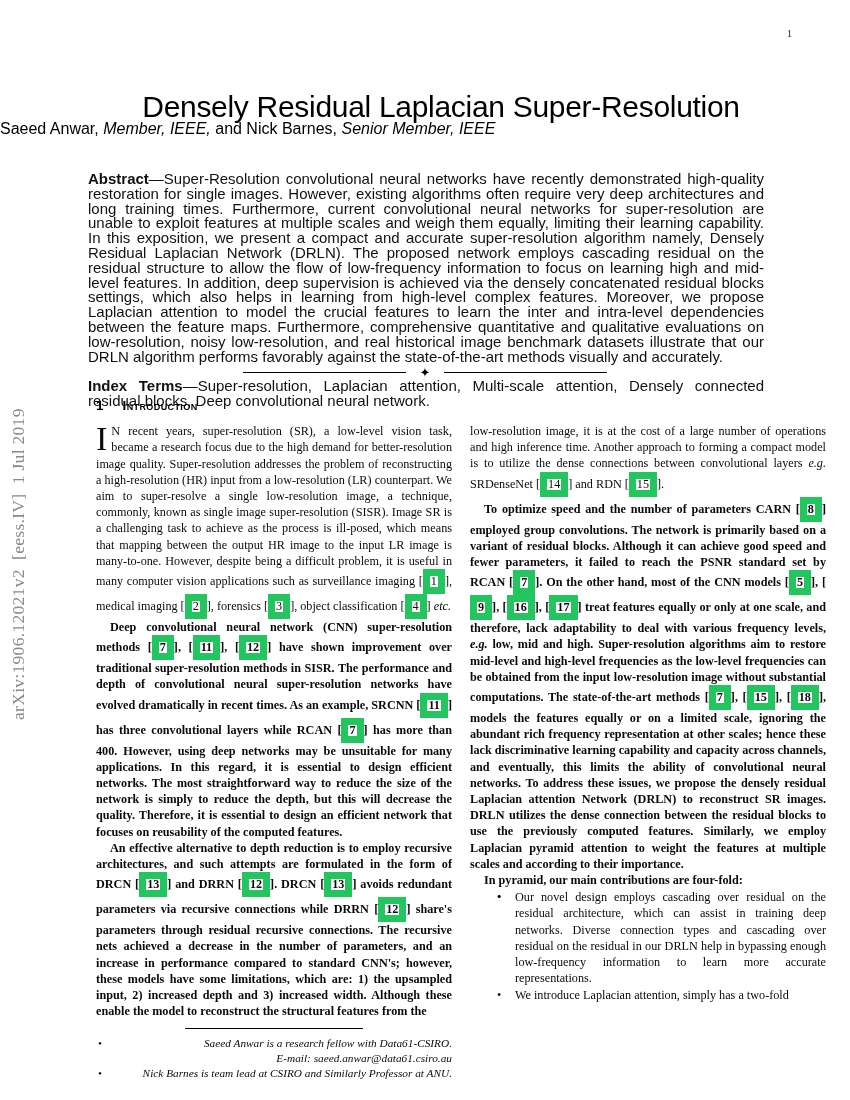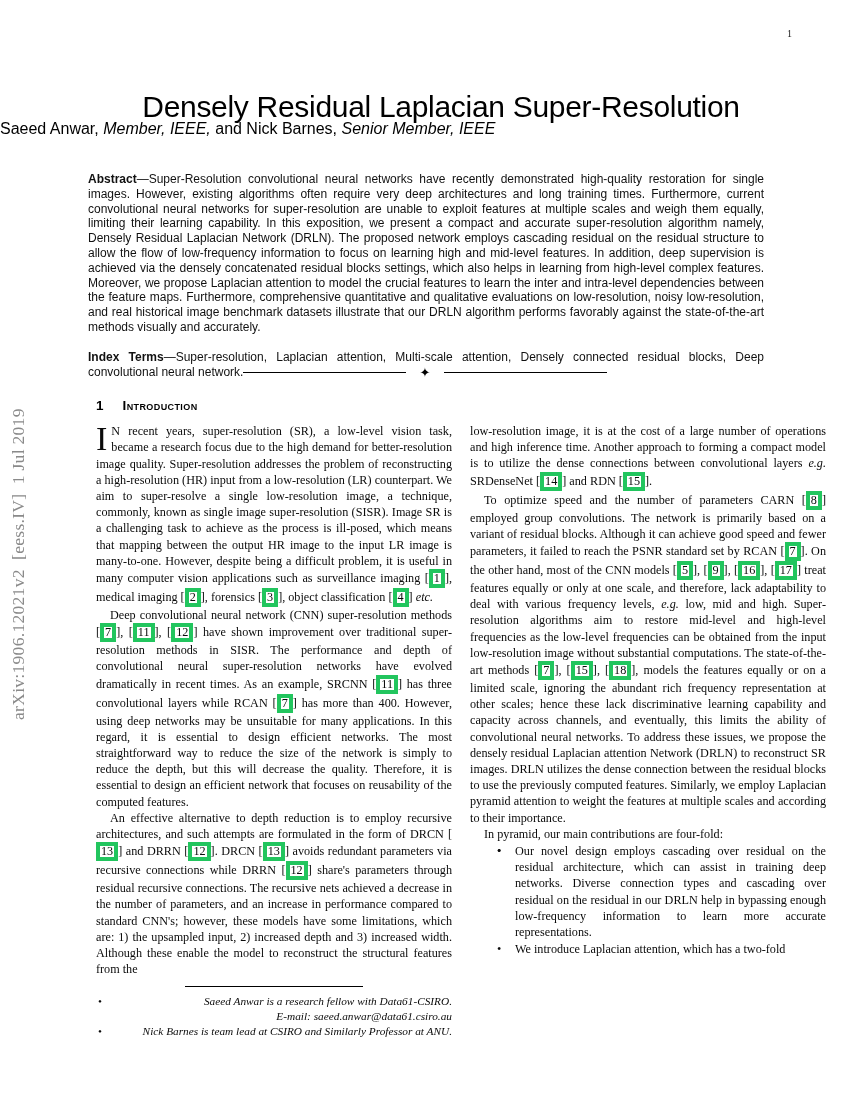--- a/index.html
+++ b/index.html
@@ -16,49 +16,49 @@
   
   .page-number{position:absolute;top:28px;right:58px;font-size:10px;color:#222;}
   .title{position:absolute;top:70px;left:16px;width:850px;text-align:center;
        font-family:"Liberation Sans",sans-serif;font-weight:400;font-size:30px;
        letter-spacing:-.3px;color:#000;}
   .authors{position:absolute;top:120px;left:0;width:850px;text-align:left;
        font-family:"Liberation Sans",sans-serif;font-size:16px;color:#000;}
 
   
   .front-matter{position:absolute;left:88px;top:172px;width:676px;
-       font-family:"Liberation Sans",sans-serif;font-size:12px;
+       font-family:"Liberation Sans",sans-serif;font-size:15px;
        line-height:14.8px;text-align:justify;color:#111;}
   .front-matter p{margin:0;}
   .front-matter .lead{font-weight:bold;}
   .index-terms{margin-top:15px !important;}
 
   
   .separator{position:absolute;top:364px;left:0;width:850px;height:16px;
        display:flex;align-items:center;justify-content:center;}
   .separator .rule{height:0;border-top:1.5px solid #000;width:163px;}
   .separator .star{font-size:13px;line-height:13px;margin:0 14px;color:#000;}
 
   
   .col{position:absolute;top:396px;width:356px;font-size:12.2px;
        line-height:16.2px;text-align:justify;color:#0a0a0a;margin-left:36px;}
   .col-left{left:60px;}
   .col-right{left:434px;padding-top:27px;box-sizing:border-box;}
   .col p{margin:0;}
-  .col p.indent{text-indent:14px;}
+  .col p.indent{text-indent:14px;font-weight:bold;}
 
   .section-heading{font-family:"Liberation Sans",sans-serif;font-weight:bold;
        font-size:13.5px;margin:2px 0 9px 0;text-align:left;color:#000;}
   .section-heading .sec-num{margin-right:19px;}
   .section-heading .sec-title{font-variant:small-caps;letter-spacing:.4px;}
 
   .dropcap{float:left;font-size:34px;line-height:28px;padding:2px 4px 0 0;
        font-weight:400;}
 
-  .cite{border:4px solid #22c55e;padding:0 1px;line-height:11px;
+  .cite{border:7px solid #22c55e;padding:0 1px;line-height:11px;
        display:inline-block;text-indent:0;}
   em{font-style:italic;}
 
   
   .footnote-rule{border:0;border-top:1.2px solid #000;width:178px;
        margin:9px auto 7px auto;}
   .footnotes{font-style:italic;font-size:11.3px;line-height:14.2px;
        text-align:left;}
   .footnote{display:flex;margin:0 0 1px 0;}
   .footnote .fn-bullet{width:22px;flex:0 0 22px;text-align:left;
@@ -117,17 +117,17 @@
     </div>
   </div>
 
   <div class="col col-right">
     <p>low-resolution image, it is at the cost of a large number of operations and high inference time. Another approach to forming a compact model is to utilize the dense connections between convolutional layers <em>e.g.</em> SRDenseNet [<span class="cite">14</span>] and RDN [<span class="cite">15</span>].</p>
     <p class="indent">To optimize speed and the number of parameters CARN [<span class="cite">8</span>] employed group convolutions. The network is primarily based on a variant of residual blocks. Although it can achieve good speed and fewer parameters, it failed to reach the PSNR standard set by RCAN [<span class="cite">7</span>]. On the other hand, most of the CNN models [<span class="cite">5</span>], [<span class="cite">9</span>], [<span class="cite">16</span>], [<span class="cite">17</span>] treat features equally or only at one scale, and therefore, lack adaptability to deal with various frequency levels, <em>e.g.</em> low, mid and high. Super-resolution algorithms aim to restore mid-level and high-level frequencies as the low-level frequencies can be obtained from the input low-resolution image without substantial computations. The state-of-the-art methods [<span class="cite">7</span>], [<span class="cite">15</span>], [<span class="cite">18</span>], models the features equally or on a limited scale, ignoring the abundant rich frequency representation at other scales; hence these lack discriminative learning capability and capacity across channels, and eventually, this limits the ability of convolutional neural networks. To address these issues, we propose the densely residual Laplacian attention Network (DRLN) to reconstruct SR images. DRLN utilizes the dense connection between the residual blocks to use the previously computed features. Similarly, we employ Laplacian pyramid attention to weight the features at multiple scales and according to their importance.</p>
     <p class="indent">In pyramid, our main contributions are four-fold:</p>
     <ul class="contribs">
       <li><span class="bullet">•</span></li>
       <li><span class="bullet">•</span><span>Our novel design employs cascading over residual on the residual architecture, which can assist in training deep networks. Diverse connection types and cascading over residual on the residual in our DRLN help in bypassing enough low-frequency information to learn more accurate representations.</span></li>
-      <li><span class="bullet">•</span><span>We introduce Laplacian attention, which has a two-fold</span></li>
+      <li><span class="bullet">•</span><span>We introduce Laplacian attention, simply has a two-fold</span></li>
     </ul>
   </div>
 
 </div>
 
 </body></html>

